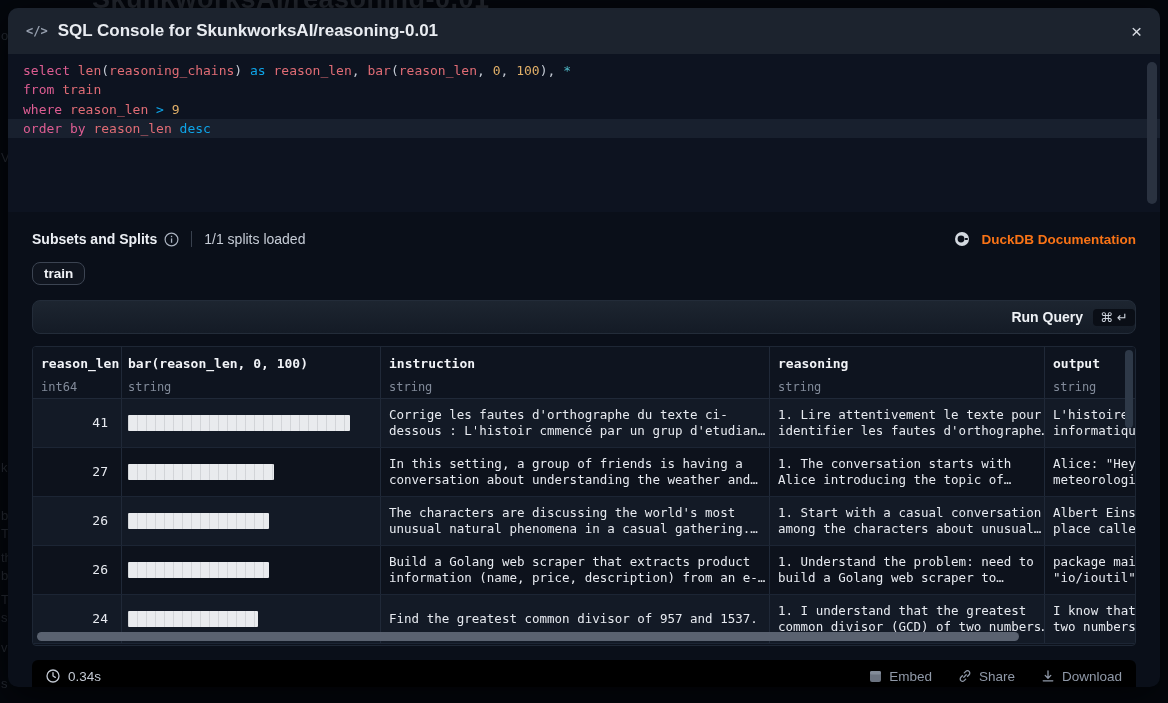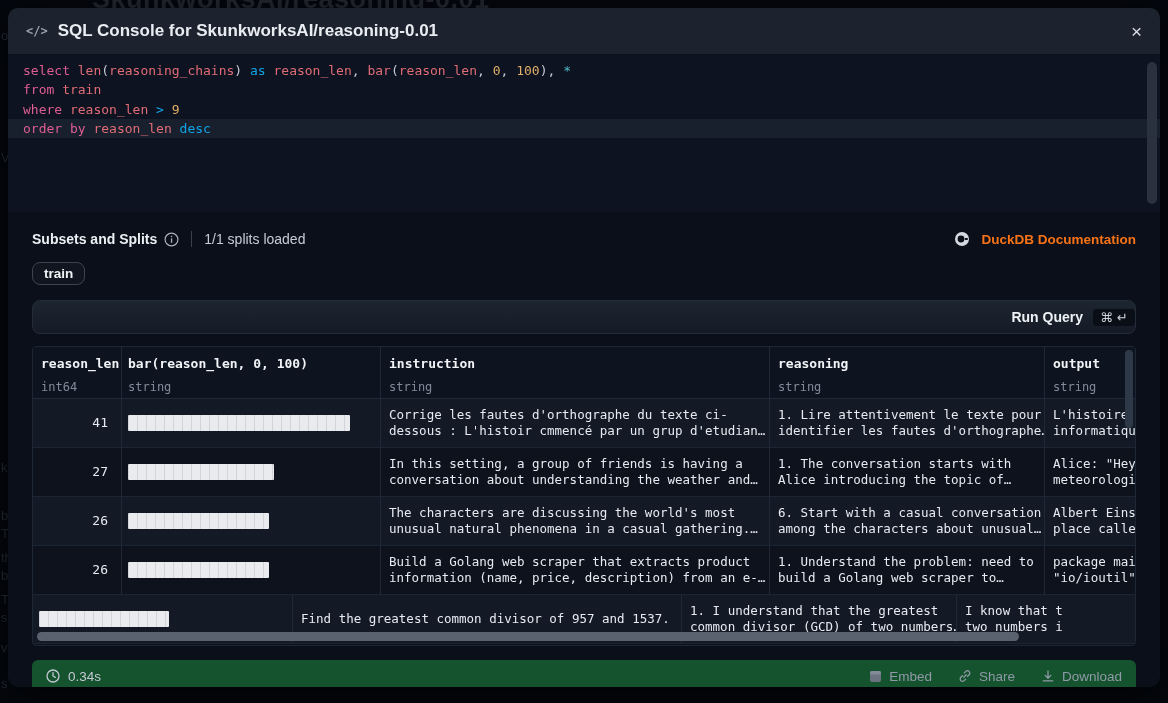--- a/index.html
+++ b/index.html
@@ -117,21 +117,21 @@
     position:absolute; right:2px; top:3px; width:8px; height:78px;
     background:#2e3948; border-radius:4px;
   }
   .h-scrollbar {
     position:absolute; left:4px; bottom:4px; width:982px; height:9px;
     background:#5a6270; border-radius:5px;
   }
   
   .footer {
     margin:14px 24px 0; width:1104px; height:32px; border-radius:6px;
-    background:#14532d; display:flex; align-items:center; padding:0 14px;justify-content:space-between;
+    background:#000000; display:flex; align-items:center; padding:0 14px;justify-content:space-between;
   }
   .timer { display:flex; align-items:center; gap:8px; font-size:13.5px; color:#c3c9d3; }
   .footer-actions { margin-left:auto; display:flex; gap:26px; }
   .footer-btn {
     display:flex; align-items:center; gap:7px; background:none; border:none;
     font-family:inherit; font-size:13.5px; color:#9099a8; cursor:pointer;
   }
   svg { display:block; }
 </style>
 </head>
@@ -242,36 +242,37 @@
           <div class="t-cell col-reas">1. The conversation starts with
 Alice introducing the topic of…</div>
           <div class="t-cell col-out">Alice: "Hey g
 meteorologist</div>
         </div>
         <div class="t-row">
           <div class="t-cell col-num">26</div>
           <div class="t-cell col-bar"><div class="bar-fill" style="width: 141px;"></div></div>
           <div class="t-cell col-inst">The characters are discussing the world's most
 unusual natural phenomena in a casual gathering.…</div>
-          <div class="t-cell col-reas">6. Start with a casual conversation
+          <div class="t-cell col-reas">1. Start with a casual conversation
 among the characters about unusual…</div>
           <div class="t-cell col-out">Albert Einste
 place called</div>
         </div>
         <div class="t-row">
           <div class="t-cell col-num">26</div>
           <div class="t-cell col-bar"><div class="bar-fill" style="width: 141px;"></div></div>
           <div class="t-cell col-inst">Build a Golang web scraper that extracts product
 information (name, price, description) from an e-…</div>
           <div class="t-cell col-reas">1. Understand the problem: need to
 build a Golang web scraper to…</div>
           <div class="t-cell col-out">package main
 "io/ioutil" "</div>
         </div>
         <div class="t-row">
+          <div class="t-cell col-num">24</div>
           <div class="t-cell col-bar"><div class="bar-fill" style="width: 130px;"></div></div>
           <div class="t-cell col-inst">Find the greatest common divisor of 957 and 1537.</div>
           <div class="t-cell col-reas">1. I understand that the greatest
 common divisor (GCD) of two numbers…</div>
           <div class="t-cell col-out">I know that t
 two numbers i</div>
         </div>
       </div>
     <div class="v-scrollbar"></div>
     <div class="h-scrollbar"></div>

